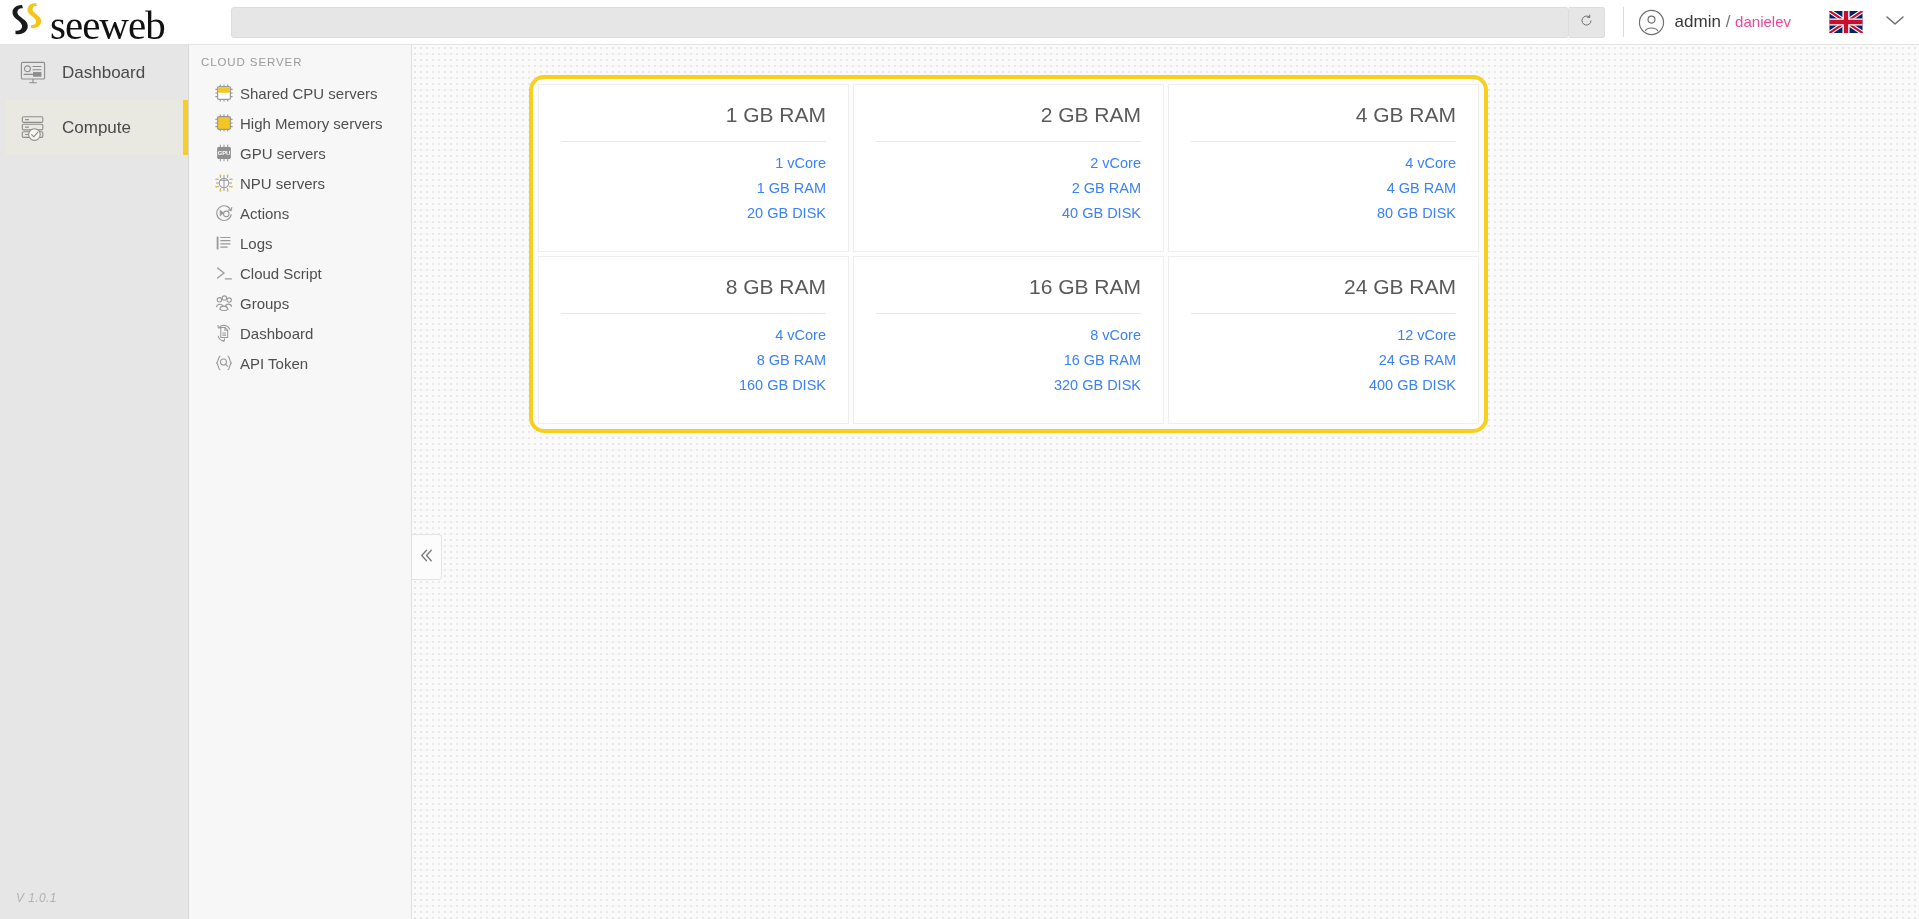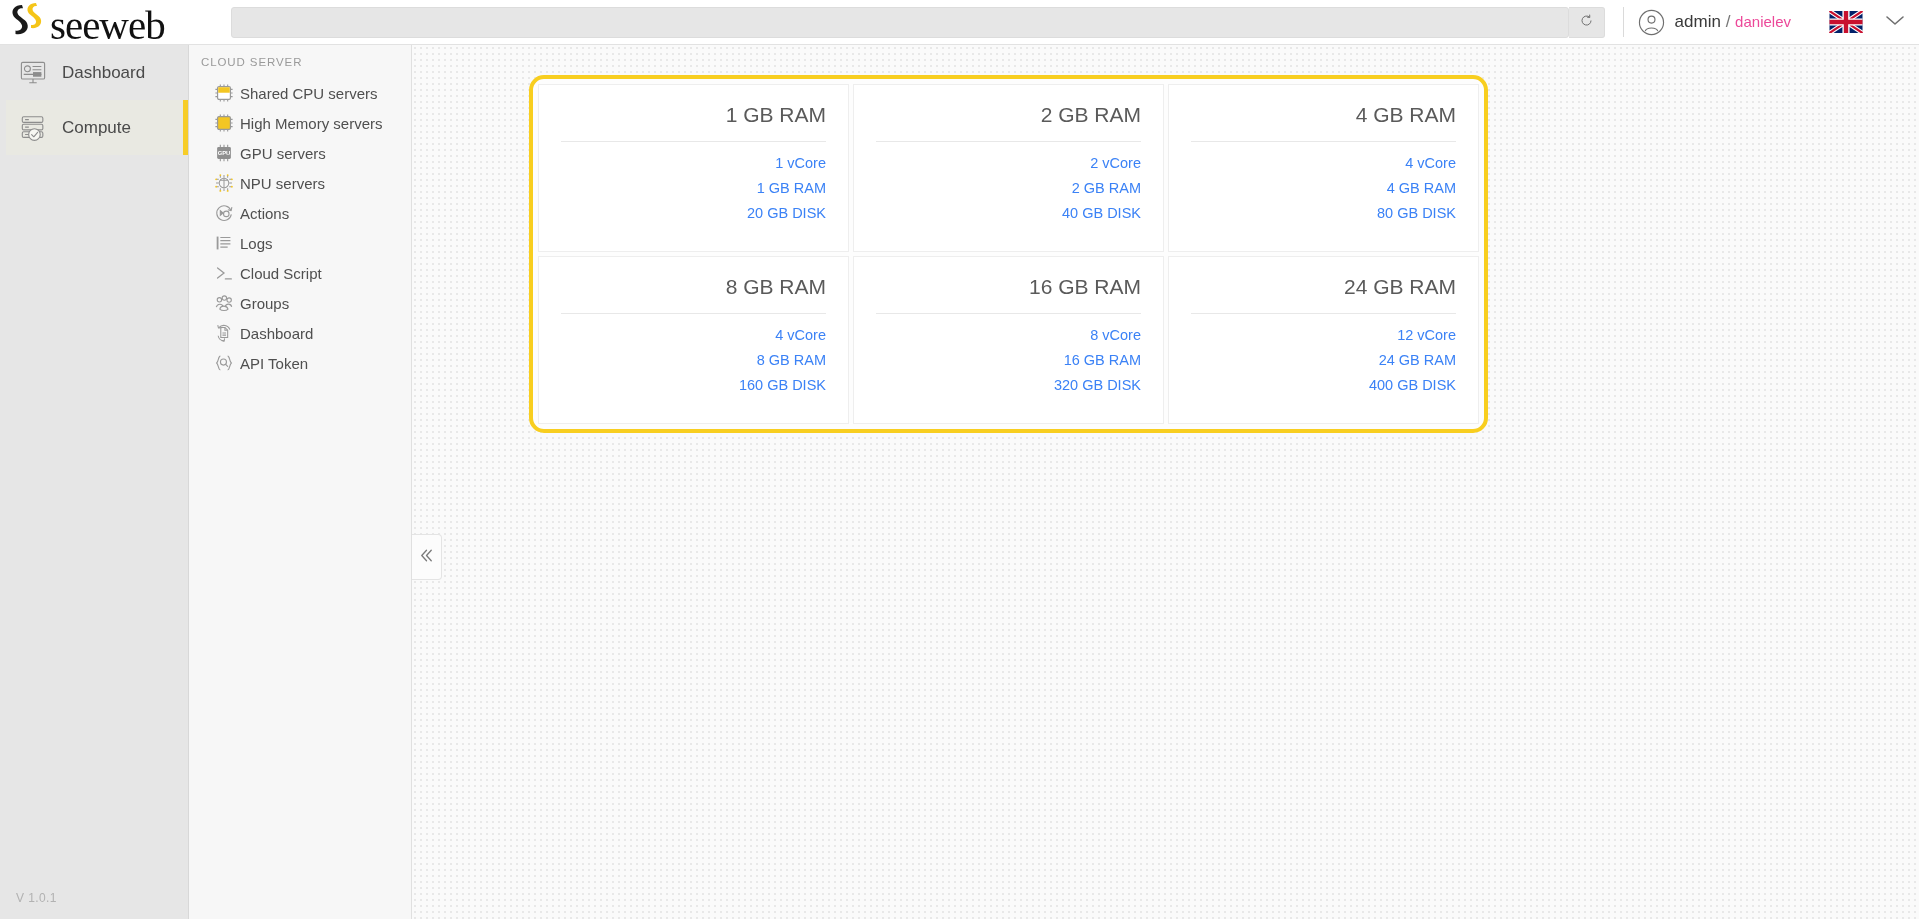--- a/index.html
+++ b/index.html
@@ -63,21 +63,21 @@
     height: 55px; display: flex; align-items: center; gap: 14px;
     padding-left: 12px; cursor: pointer; position: relative;
   }
   .side-item .label { font-size: 17px; color: #4a4a4a; }
   .side-item.active { background: #e9e9e2; }
   .side-item.active::after {
     content: ""; position: absolute; right: 0; top: 0; bottom: 0;
     width: 5px; background: #f7cd28;
   }
   .side-icon { width: 30px; height: 30px; display: flex; align-items: center; justify-content: center; }
-  .version { margin-top: auto; padding: 0 0 14px 10px; font-size: 12px; color: #b2b2b2; letter-spacing: .4px; }
+  .version { margin-top: auto; padding: 0 0 14px 10px; font-size: 12px; color: #b2b2b2; letter-spacing: .4px; font-style: italic; }
 
   
   .subpanel {
     width: 223px; min-width: 223px; background: #f7f7f7;
     border-right: 1px solid #e0e0e0; padding-top: 11px; position: relative;
   }
   .subpanel-title {
     font-size: 11.5px; color: #9a9a9a; letter-spacing: .9px;
     padding-left: 12px; margin-bottom: 10px;
   }

